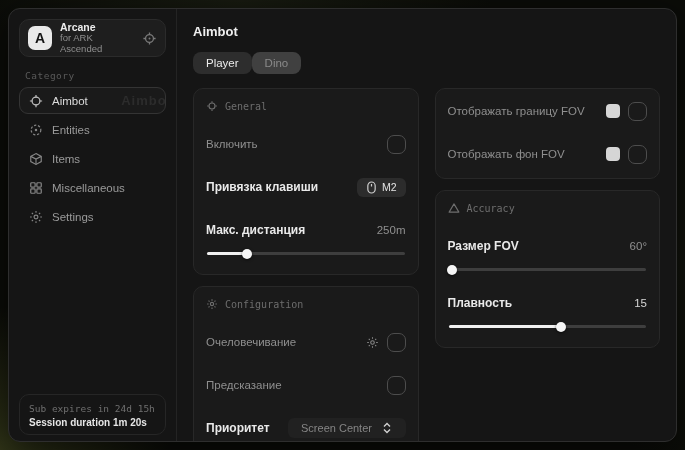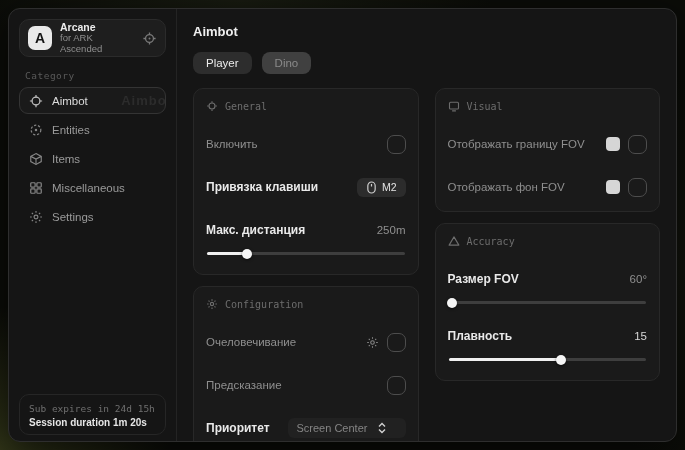--- a/index.html
+++ b/index.html
@@ -59,21 +59,21 @@
     padding:8px 9px 6px 9px; margin-bottom:-4px;
   }
   .sub-exp {
     color:#6f6f6f; font-size:9.5px; font-family:"DejaVu Sans Mono", monospace;
     white-space:nowrap; margin-bottom:3px;
   }
   .sess { color:#e6e6e6; font-size:10px; font-weight:bold; white-space:nowrap; }
   
   .main { flex:1; padding:15px 16px; display:flex; flex-direction:column; }
   .page-title { color:#efefef; font-size:13px; font-weight:bold; }
-  .tabs { display:flex; gap:10px; margin-top:13px; }
+  .tabs { display:flex; gap:0; margin-top:13px; }
   .tab {
     border-radius:8px; padding:5px 13px; font-size:11.5px; color:#8a8a8a;
     background:#404040; cursor:default;
   }
   .tab.active { background:#2d2d2d; color:#ececec; }
   .grid { display:flex; gap:16px; margin-top:14px; align-items:flex-start; }
   .col { flex:1; display:flex; flex-direction:column; gap:11px; min-width:0; }
   .card {
     background:#1a1a1a; border:1px solid #282828; border-radius:10px;
     padding:11px 12px 13px 12px;
@@ -97,21 +97,21 @@
     background:transparent; flex:0 0 19px; cursor:pointer;
   }
   .swatch { width:14px; height:14px; border-radius:4px; flex:0 0 14px; cursor:pointer; }
   .ctrl-group { display:flex; align-items:center; gap:8px; }
   .keybind {
     display:flex; align-items:center; gap:5px; background:#2c2c2c;
     border-radius:6px; padding:3px 9px; color:#e3e3e3; font-size:10.5px; cursor:pointer;
   }
   .keybind .k-icon { display:flex; color:#cfcfcf; }
   .dropdown {
-    display:flex; align-items:center; justify-content:flex-start; gap:10px;
+    display:flex; align-items:center; justify-content:center; gap:10px;
     background:#212121; border-radius:6px; padding:4px 9px; min-width:118px;
     color:#858585; font-size:11px; cursor:pointer;
   }
   .dropdown .d-icon { display:flex; color:#d0d0d0; }
   .gear-sm { display:flex; color:#8a8a8a; cursor:pointer; }
   .slider { position:relative; height:3px; background:#3e3e3e; border-radius:2px; margin:11px 1px 6px 1px; cursor:pointer; }
   .slider-fill { position:relative; height:100%; background:#f0f0f0; border-radius:2px; }
   .slider-thumb {
     position:absolute; right:-5px; top:50%; transform:translateY(-50%);
     width:10px; height:10px; border-radius:50%; background:#f5f5f5;
@@ -283,29 +283,20 @@
                 </svg>
               </span>
             </span>
           </div>
         </section>
       </div>
 
       <div class="col">
 
         <section class="card">
-          <div class="card-head">
-            <span class="h-icon">
-              <svg width="12" height="12" viewBox="0 0 16 16" fill="none" stroke="currentColor" stroke-width="1.5">
-                <rect x="2" y="3" width="12" height="9" rx="1.5"></rect>
-                  <path d="M5.5 14.5h5"></path>
-              </svg>
-            </span>
-            <span>Visual</span>
-          </div>
           <div class="row">
             <span class="lbl-dim">Отображать границу FOV</span>
             <span class="ctrl-group">
               <span class="swatch" style="background:#d6d6d6"></span>
               <span class="checkbox"></span>
             </span>
           </div>
           <div class="row">
             <span class="lbl-dim">Отображать фон FOV</span>
             <span class="ctrl-group">

